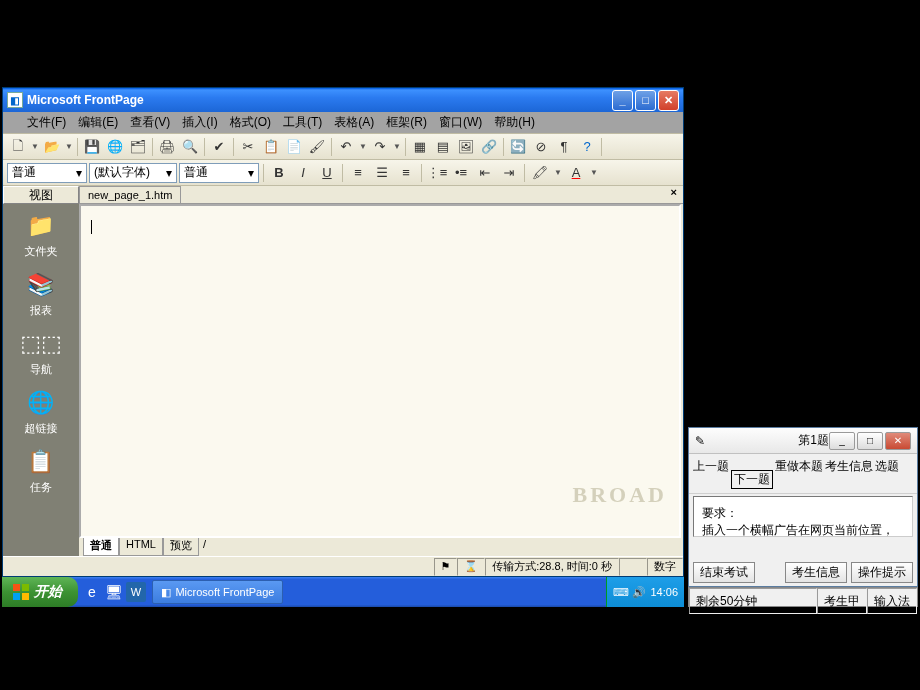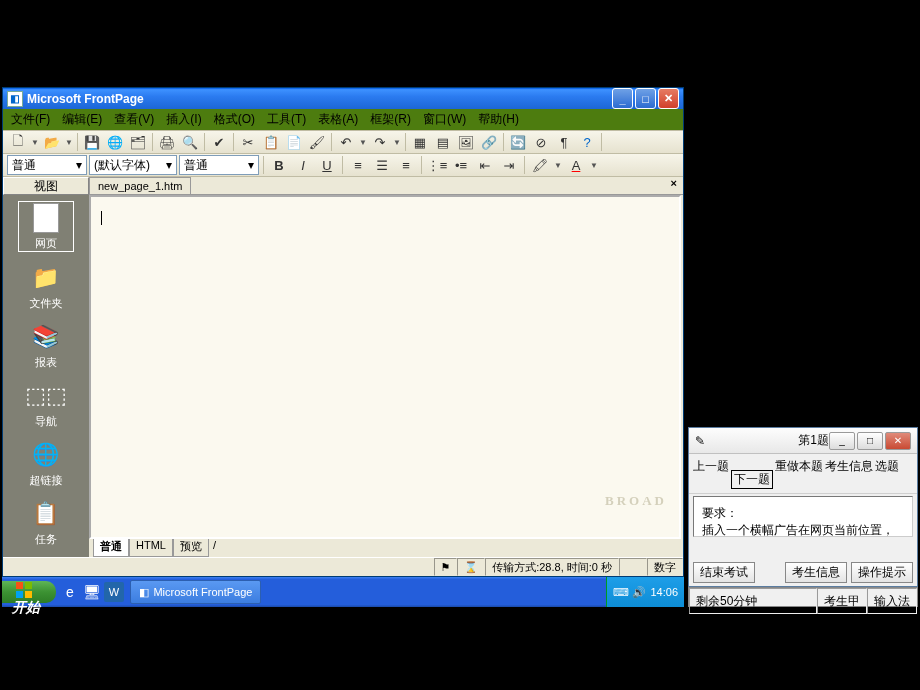--- a/index.html
+++ b/index.html
@@ -7,33 +7,33 @@
 
 .frontpage-window { position: absolute; left: 2px; top: 87px; width: 682px; height: 490px; background: #ece9d8; display: flex; flex-direction: column; border: 1px solid #003c74; }
 .titlebar { height: 24px; background: linear-gradient(to bottom, #0058e1, #3d91ff 8%, #2b7bf0 40%, #1c66d6); display: flex; align-items: center; padding: 0 4px; color: #fff; font-weight: bold; font-size: 12px; }
 .titlebar-icon { width: 16px; height: 16px; background: #fff; border: 1px solid #7a9; margin-right: 4px; display: inline-flex; align-items: center; justify-content: center; color: #06c; font-size: 10px; }
 .titlebar-text { flex: 1; }
 .titlebar-btns { display: flex; gap: 2px; }
 .titlebar-btn { width: 21px; height: 21px; border-radius: 3px; border: 1px solid #fff; display: flex; align-items: center; justify-content: center; font-size: 11px; font-family: Arial; font-weight: bold; }
 .tb-min, .tb-max { background: linear-gradient(#6fa1e6,#2b6bd1); color: #fff; }
 .tb-close { background: linear-gradient(#e67b63,#d1402b); color: #fff; }
 
-.menubar { height: 22px; background: #4d7c0f; border-bottom: 1px solid #c0bca4; display: flex; align-items: center; padding: 0 2px; font-size: 12px; }
+.menubar { height: 22px; background: #a3a3a3; border-bottom: 1px solid #c0bca4; display: flex; align-items: center; padding: 0 18px; font-size: 12px; }
 .menu-item { padding: 2px 6px; cursor: default; }
 
 .toolbar { height: 26px; background: linear-gradient(#f7f5ea,#e6e2cf); border-bottom: 1px solid #c0bca4; display: flex; align-items: center; padding: 0 4px; gap: 1px; }
 .tbtn { width: 22px; height: 22px; display: flex; align-items: center; justify-content: center; cursor: default; font-size: 13px; color: #333; }
 .tsep { width: 1px; height: 18px; background: #c0bca4; margin: 0 2px; }
 .tdrop { font-size: 8px; color: #555; width: 10px; display: flex; align-items: center; justify-content: center; }
 
 .toolbar2 { height: 26px; background: linear-gradient(#f7f5ea,#e6e2cf); border-bottom: 1px solid #c0bca4; display: flex; align-items: center; padding: 0 4px; gap: 2px; font-size: 12px; }
 .combo { background: #fff; border: 1px solid #7f9db9; height: 20px; display: flex; align-items: center; padding: 0 4px; }
 
 .workarea { flex: 1; display: flex; background: #808074; }
-.sidebar { width: 86px; background: #808074; display: flex; flex-direction: column; }
+.sidebar { width: 76px; background: #808074; display: flex; flex-direction: column; }
 .sidebar-hdr { height: 18px; background: #ece9d8; border: 1px solid #fff; border-right-color:#848484; border-bottom-color:#848484; display: flex; align-items: center; justify-content: center; font-size: 12px; }
 .sidebar-items { flex: 1; background: #808074; display: flex; flex-direction: column; align-items: center; padding-top: 6px; }
 .sb-item { width: 56px; display: flex; flex-direction: column; align-items: center; color: #fff; font-size: 11px; margin-bottom: 10px; cursor: default; }
 .sb-item.active { border: 1px solid #fff; }
 .sb-icon { width: 32px; height: 32px; display: flex; align-items: center; justify-content: center; font-size: 22px; margin-bottom: 2px; }
 
 .mainarea { flex: 1; display: flex; flex-direction: column; background: #ece9d8; }
 .doctab-row { height: 18px; display: flex; border-bottom: 1px solid #999; }
 .doctab { background: #ece9d8; border: 1px solid #999; border-bottom: none; padding: 0 8px; font-size: 11px; display: flex; align-items: center; }
 .doctab-close { margin-left: auto; padding: 0 6px; font-weight: bold; cursor: default; }
@@ -58,29 +58,29 @@
 .exam-link { color: #000; text-decoration: none; font-size: 12px; }
 .exam-link.box { border: 1px solid #000; padding: 0 2px; margin-top: 12px; }
 .exam-body { flex: 1; background: #fff; border: 1px inset #ccc; margin: 2px 4px; padding: 8px; font-size: 12px; overflow: hidden; line-height: 1.4; }
 .exam-row2 { padding: 3px 4px; display: flex; gap: 4px; }
 .exam-btn { border: 1px solid #888; background: linear-gradient(#fff,#e4e4e4); padding: 1px 6px; font-size: 12px; margin-top: 20px; }
 .exam-row3 { position: absolute; left: 688px; top: 587px; width: 230px; height: 20px; background: #f0f0f0; border: 1px solid #888; display: flex; }
 .exam-r3-cell { border: 1px inset #eee; padding: 12px 6px; font-size: 12px; display: flex; align-items: center; }
 
 
 .taskbar { position: absolute; left: 2px; top: 577px; width: 682px; height: 30px; background: linear-gradient(#3c81f3,#245edb 8%,#245edb 92%,#1a4aa8); display: flex; align-items: center; }
-.start-btn { height: 22px; background: linear-gradient(#5fb556,#3c9233 50%,#2d7d26); border-radius: 0 10px 10px 0; padding: 0 16px 0 10px; display: flex; align-items: center; color: #fff; font-weight: bold; font-style: italic; font-size: 14px; flex-direction: column; }
+.start-btn { height: 30px; background: linear-gradient(#5fb556,#3c9233 50%,#2d7d26); border-radius: 0 10px 10px 0; padding: 0 16px 0 10px; display: flex; align-items: center; color: #fff; font-weight: bold; font-style: italic; font-size: 14px; }
 .start-icon { width: 18px; height: 18px; margin-right: 4px; display: inline-block; }
 .ql { display: flex; align-items: center; height: 30px; padding: 0 4px; gap: 2px; }
 .ql-icon { width: 20px; height: 20px; display: flex; align-items: center; justify-content: center; color: #fff; font-size: 14px; }
 .task-btn { height: 24px; background: linear-gradient(#5a99f2,#3c7de0); border: 1px solid #2c5fb0; border-radius: 2px; margin: 0 2px; padding: 0 8px; display: flex; align-items: center; color: #fff; font-size: 11px; }
 .tray { margin-left: auto; height: 30px; background: linear-gradient(#1e9ee8,#0d8dd6); border-left: 1px solid #092; padding: 0 6px; display: flex; align-items: center; color: #fff; font-size: 11px; gap: 4px; }
 
 svg { display: block; }
-.watermark { position: absolute; right: 12px; bottom: 28px; color: #bbb69a; font-size: 13px; font-family: Georgia; letter-spacing: 3px; font-weight:bold; opacity:.6; pointer-events:none; }
+.watermark { position: absolute; right: 12px; bottom: 28px; color: #bbb69a; font-size: 22px; font-family: Georgia; letter-spacing: 3px; font-weight:bold; opacity:.6; pointer-events:none; }
 </style>
 </head>
 <body>
 
 <div class="frontpage-window">
   <div class="titlebar">
     <span class="titlebar-icon">◧</span>
     <span class="titlebar-text">Microsoft FrontPage</span>
     <div class="titlebar-btns">
       <div class="titlebar-btn tb-min">_</div>
@@ -171,26 +171,20 @@
     <span class="tbtn">
         <span style="text-decoration:underline;text-decoration-color:red">A</span>
       </span>
       <span class="tdrop">▼</span>
   </div>
 
   <div class="workarea">
     <div class="sidebar">
       <div class="sidebar-hdr">视图</div>
       <div class="sidebar-items">
-        <div class="sb-item active">
-            <span class="sb-icon">
-              <span style="background:#fff;border:1px solid #999;width:26px;height:30px;display:inline-block"></span>
-            </span>
-            <span>网页</span>
-          </div>
         <div class="sb-item">
             <span class="sb-icon">📁</span>
             <span>文件夹</span>
           </div>
         <div class="sb-item">
             <span class="sb-icon">📚</span>
             <span>报表</span>
           </div>
         <div class="sb-item">
             <span class="sb-icon">⬚⬚</span>

